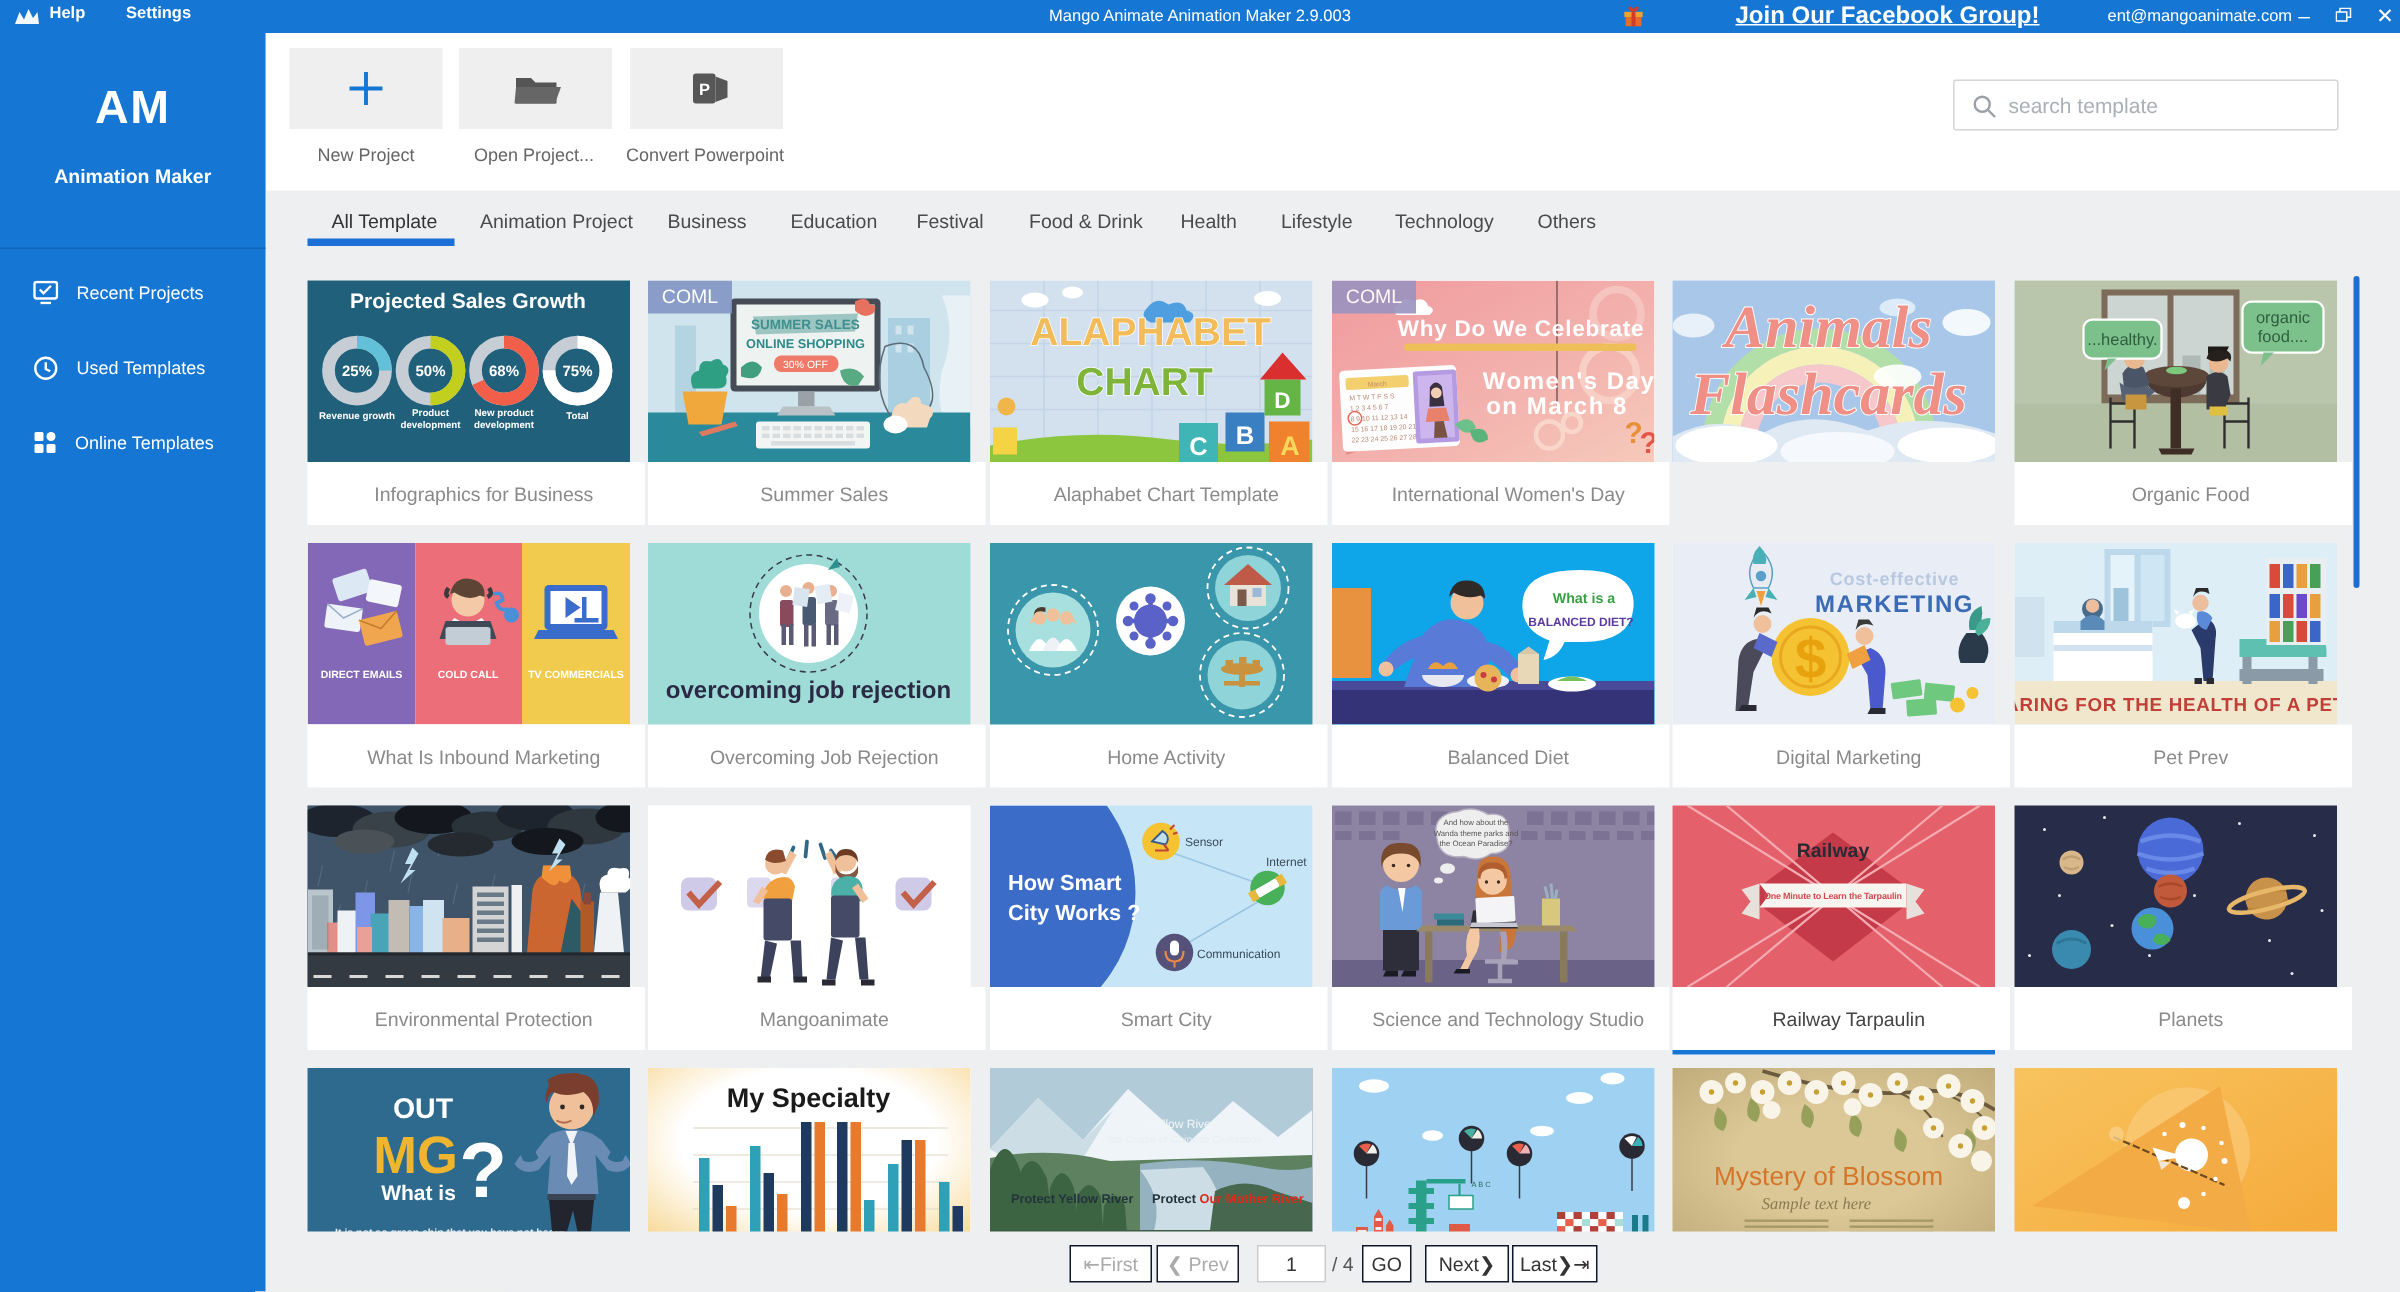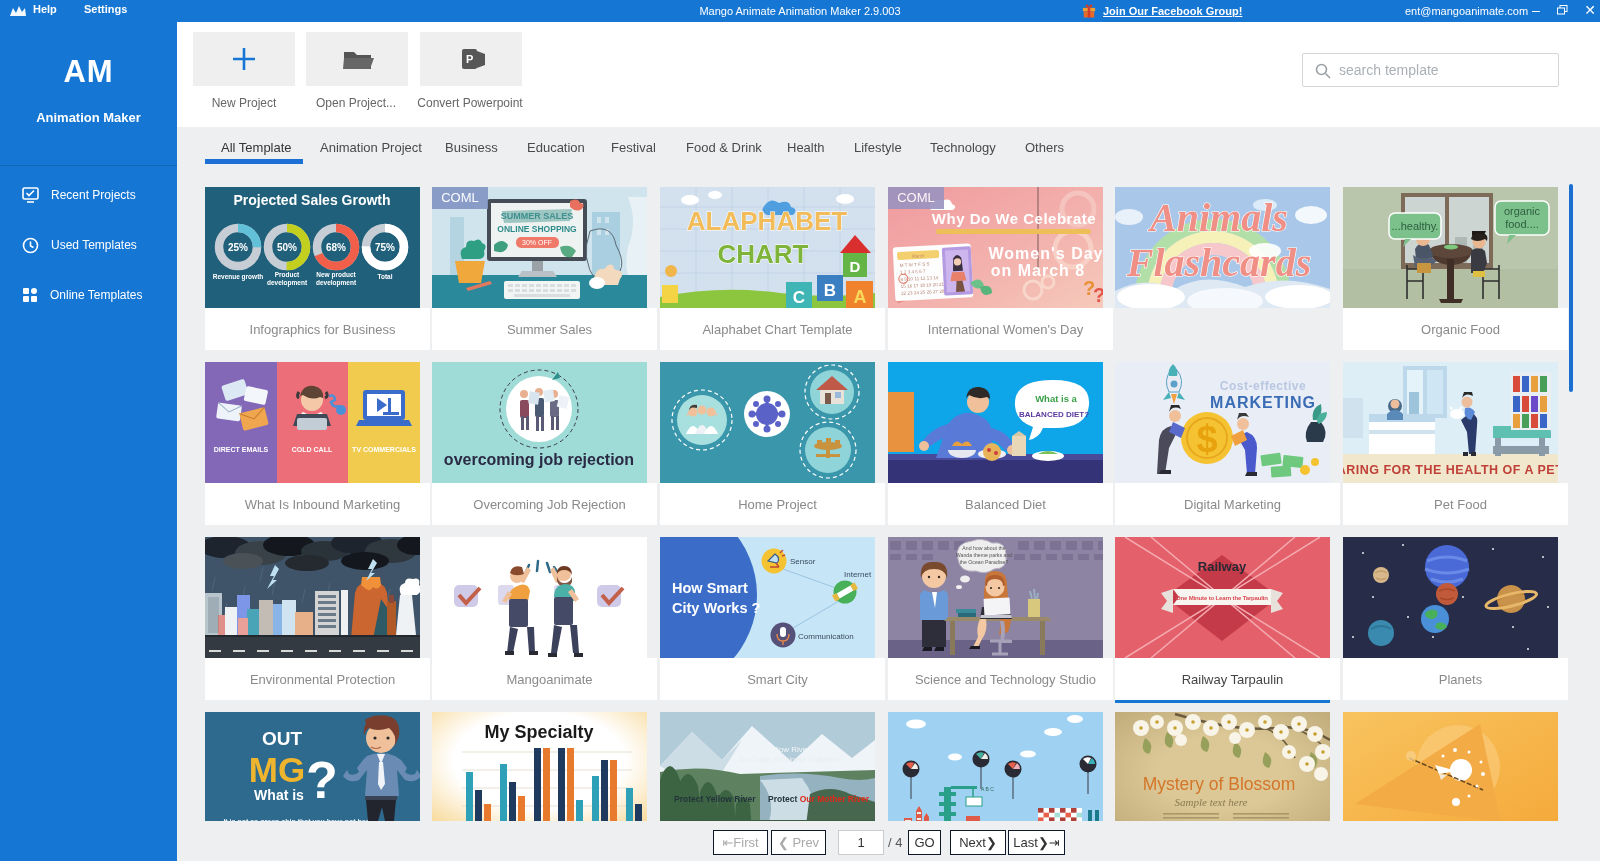--- a/index.html
+++ b/index.html
@@ -3,21 +3,21 @@
 <meta charset="utf-8">
 <style>
 * { margin:0; padding:0; box-sizing:border-box; }
 html,body { width:1600px; height:861px; overflow:hidden; font-family:"Liberation Sans",sans-serif; background:#ebedee; }
 #app { position:relative; width:1600px; height:861px; }
 
 
 .titlebar { position:absolute; left:0; top:0; width:1600px; height:22px; background:#1576d3; color:#fff; font-size:11px; z-index:30;padding-left:21px; }
 .tb-item { color:#fff; font-weight:bold; font-size:11px; }
 .tb-center { position:absolute; left:0; right:0; top:0; height:22px; text-align:center; line-height:22px; font-size:11px; color:#fff; }
-.tb-fb { position:absolute; left:1103px; top:0; height:22px; line-height:22px; font-size:11px; font-weight:bold; color:#fff; text-decoration:underline; }
+.tb-fb { position:absolute; left:1157px; top:0; height:22px; line-height:22px; font-size:16px; font-weight:bold; color:#fff; text-decoration:underline; }
 .tb-gift { position:absolute; left:1082px; top:3px; width:14px; height:15px; }
 .tb-mail { position:absolute; left:1405px; top:0; height:22px; line-height:22px; font-size:11px; color:#fff; }
 .winbtn { position:absolute; top:0; width:24px; height:22px; color:#fff; text-align:center; line-height:20px; font-size:13px; }
 
 
 .sidebar { position:absolute; left:0; top:22px; width:177px; height:839px; background:#1576d3; z-index:20; }
 .logo-am { margin-top:32px; text-align:center; color:#fff; font-size:31px; font-weight:bold; letter-spacing:1px; }
 .logo-sub { text-align:center; color:#fff; font-size:13px; font-weight:bold; margin-top:20px; }
 .menu { margin-top:40px; border-top:1px solid #0f65b8; padding-top:4px; }
 .menu-item { position:relative; height:50px; color:#fff; font-size:12px; display:flex; align-items:center; padding-left:22px; }
@@ -490,21 +490,21 @@
             <g fill="#c8923e">
               <ellipse cx="168" cy="84" rx="14" ry="4"></ellipse>
               <rect x="166" y="84" width="4" height="12"></rect>
               <rect x="156" y="92" width="24" height="3"></rect>
               <rect x="157" y="78" width="5" height="4"></rect>
                 <rect x="166" y="76" width="5" height="4"></rect>
                 <rect x="175" y="78" width="5" height="4"></rect>
             </g>
           </svg>
         </div>
-        <div class="cap">Home Project</div>
+        <div class="cap">Home Activity</div>
       </div>
 
       <div class="card" style="left:711px;top:184px">
         <div class="thumb" style="background:#0ea5e9">
           <svg width="215" height="121" viewBox="0 0 215 121">
             <rect x="0" y="30" width="26" height="60" fill="#e8913e"></rect>
             <rect x="0" y="96" width="215" height="25" fill="#353377"></rect>
             <rect x="0" y="92" width="215" height="6" fill="#4a4a9a"></rect>
             <g>
               <circle cx="90" cy="40" r="11" fill="#f0c09a"></circle>
@@ -629,21 +629,21 @@
               <circle cx="124" cy="40" r="5.5" fill="#edbe9e"></circle>
               <path d="M119 36 q4 -6 11 -2 l-1 -4 h-8z" fill="#2a2a2a"></path>
               <ellipse cx="114" cy="52" rx="7" ry="5" fill="#fff"></ellipse>
               <path d="M108 48 l-2 -4 l4 2z M118 48 l2 -4 l-4 2z" fill="#fff"></path>
               <rect x="120" y="90" width="5" height="4" fill="#2a2a34"></rect>
                 <rect x="128" y="90" width="5" height="4" fill="#2a2a34"></rect>
             </g>
             <text x="107" y="112" text-anchor="middle" font-size="12.5" font-weight="bold" fill="#c04038" letter-spacing="0.5">ARING FOR THE HEALTH OF A PET</text>
           </svg>
         </div>
-        <div class="cap">Pet Food</div>
+        <div class="cap">Pet Prev</div>
       </div>
 
       <div class="card" style="left:28px;top:359px">
         <div class="thumb" style="background:#3d4a5e">
           <svg width="215" height="121" viewBox="0 0 215 121">
             <rect width="215" height="121" fill="#3f5468"></rect>
             <g stroke="#53687c" stroke-width="0.8">
                 <path d="M10 40 l-3 14 M40 50 l-3 14 M70 44 l-3 14 M100 52 l-3 14 M125 46 l-3 14 M185 52 l-3 14 M205 60 l-3 14 M22 66 l-3 14 M55 70 l-3 14 M90 20 l-3 14 M58 30 l-3 14"></path>
               </g>
             <g fill="#b9c5cc">

